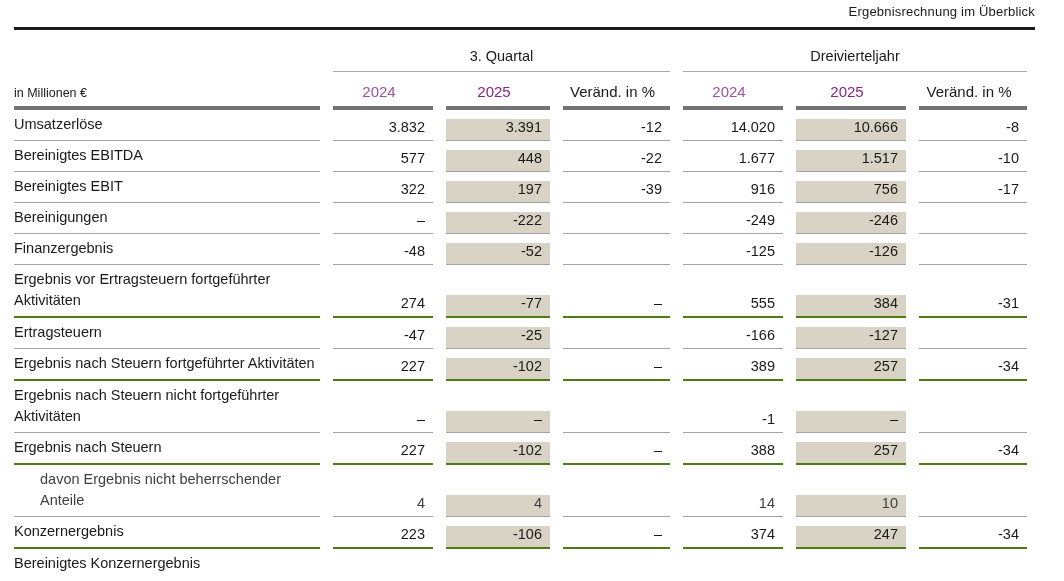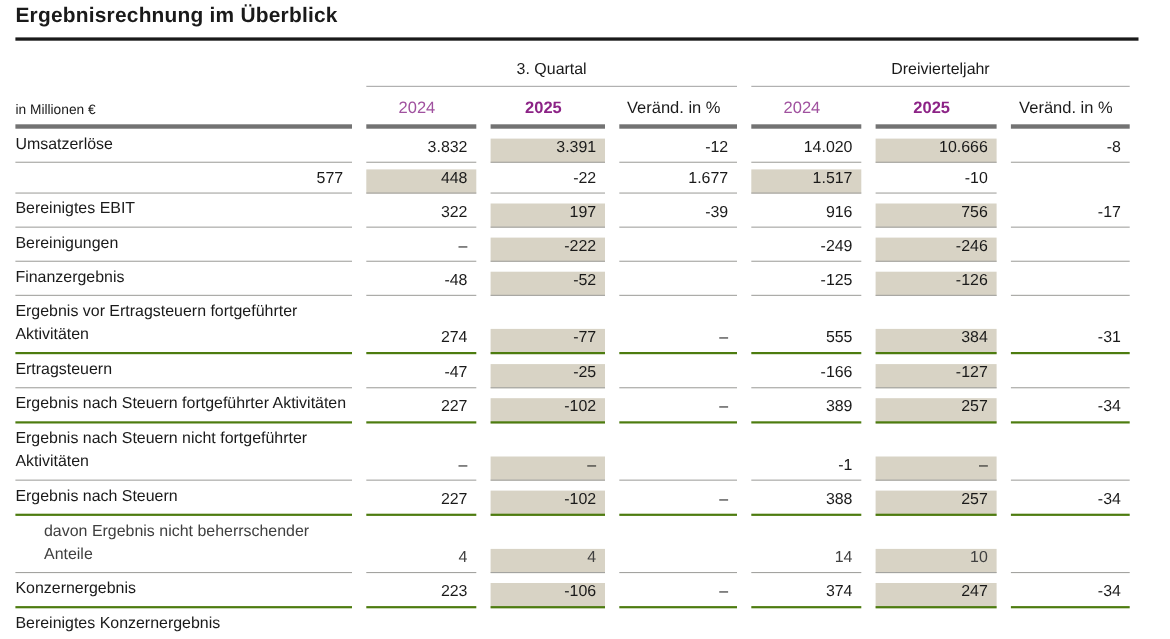--- a/index.html
+++ b/index.html
@@ -5,21 +5,21 @@
   html,body{margin:0;padding:0;background:#ffffff;}
   body{
     width:1064px;height:581px;overflow:hidden;
     font-family:"Liberation Sans","DejaVu Sans",sans-serif;
     color:#1a1a1a;
   }
   .page{padding:4px 29px 0 14px;width:1021px;}
 
   
   .title{
-    font-size:19px;font-weight:bold;margin:0 0 8px 0;letter-spacing:.2px;
+    font-size:13px;font-weight:normal;margin:0 0 8px 0;letter-spacing:.2px;text-align:right;
   }
   .title-rule{height:3px;background:#1a1a1a;margin-bottom:10px;}
 
   
   .grid{
     display:grid;
     grid-template-columns:306px 100px 104px 107px 100px 110px 108px;
     column-gap:13px;
     align-items:end;
   }
@@ -33,21 +33,21 @@
   }
   .g1{grid-column:2/5;}
   .g2{grid-column:5/8;}
 
   
   .head-row{height:38px;}
   .head-row .cell{border-bottom:4px solid #737373;padding-bottom:6px;}
   .unit{font-size:12.5px;}
   .head-row .num{text-align:center;font-size:15px;padding-right:8px;}
   .y24{color:#a0519f;}
-  .y25{color:#8c2386;font-weight:bold;}
+  .y25{color:#8c2386;font-weight:normal;}
   .vh{font-size:14.5px;color:#1a1a1a;}
 
   
   .row{min-height:28px;}
   .row .cell{
     border-bottom:1px solid #a3a3a0;
     padding-bottom:5px;
     font-size:14.5px;
     min-height:0;
   }
@@ -87,20 +87,21 @@
       <div class="grid row bold">
         <div class="cell label">Umsatzerlöse</div>
         <div class="cell num">3.832</div>
         <div class="cell num beige">3.391</div>
         <div class="cell num">-12</div>
         <div class="cell num">14.020</div>
         <div class="cell num beige">10.666</div>
         <div class="cell num">-8</div>
       </div>
       <div class="grid row bold">
+        <div class="cell label">Bereinigtes EBITDA</div>
         <div class="cell num">577</div>
         <div class="cell num beige">448</div>
         <div class="cell num">-22</div>
         <div class="cell num">1.677</div>
         <div class="cell num beige">1.517</div>
         <div class="cell num">-10</div>
       </div>
       <div class="grid row bold">
         <div class="cell label">Bereinigtes EBIT</div>
         <div class="cell num">322</div>

